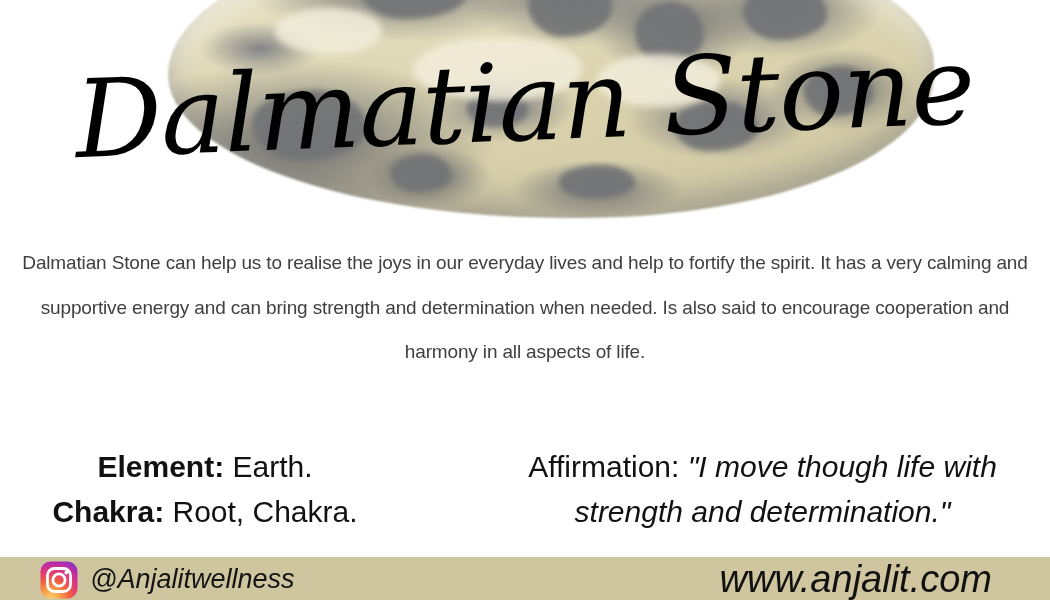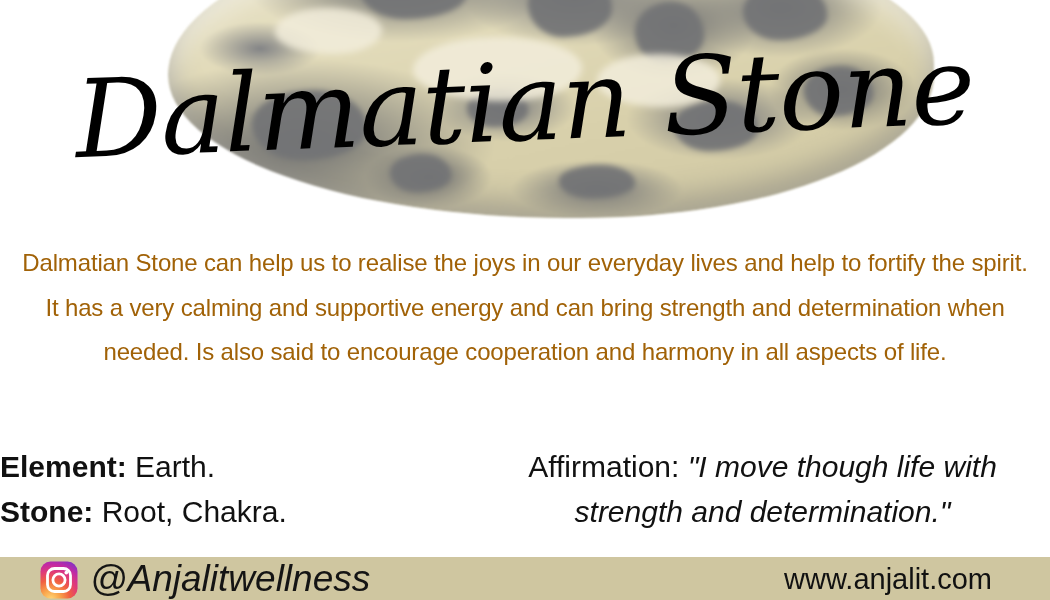--- a/index.html
+++ b/index.html
@@ -102,41 +102,41 @@
   }
 
   
   .description {
     position: absolute;
     left: 14px;
     top: 241px;
     width: 1022px;
     text-align: center;
     font-family: "Liberation Sans", sans-serif;
-    font-size: 24px;
+    font-size: 19px;
     line-height: 44.5px;
-    color: #a16207;
+    color: #404040;
     letter-spacing: -0.15px;
   }
 
   
   .attributes {
     position: absolute;
     left: 0;
     top: 444px;
     width: 1050px;
     height: 96px;
   }
 
   .attr-left {
     position: absolute;
     left: 0px;
     top: 0px;
     width: 410px;
-    text-align: left;
+    text-align: center;
     font-size: 30px;
     line-height: 45px;
     color: #111111;
   }
 
   .attr-left .line {
     white-space: nowrap;
   }
 
   .attr-left b {
@@ -181,32 +181,33 @@
     top: 4px;
     width: 38px;
     height: 38px;
   }
 
   .ig-handle {
     position: absolute;
     left: 90px;
     top: 50%;
     transform: translateY(-50%);
-    font-size: 37px;
+    font-size: 27px;
     font-style: italic;
     color: #141414;
     white-space: nowrap;
   }
 
   .site-url {
     position: absolute;
     right: 58px;
     top: 50%;
     transform: translateY(-50%);
-    font-size: 29px;
+    font-size: 38px;
+    font-style: italic;
     color: #111111;
     white-space: nowrap;
   }
 </style>
 </head>
 <body>
 
 <div class="card">
 
   <div class="hero">
@@ -231,21 +232,21 @@
 
   <div class="description">Dalmatian Stone can help us to realise the joys in our everyday lives and help to fortify the spirit. It has a very calming and supportive energy and can bring strength and determination when needed. Is also said to encourage cooperation and harmony in all aspects of life.</div>
 
   <div class="attributes">
     <div class="attr-left">
       <div class="line">
         <b>Element:</b>
         <span>Earth.</span>
       </div>
       <div class="line">
-        <b>Stone:</b>
+        <b>Chakra:</b>
         <span>Root, Chakra.</span>
       </div>
     </div>
 
     <div class="attr-right">
       <span class="label">Affirmation:</span>
       <span class="quote">"I move though life with strength and determination."</span>
     </div>
   </div>
 

